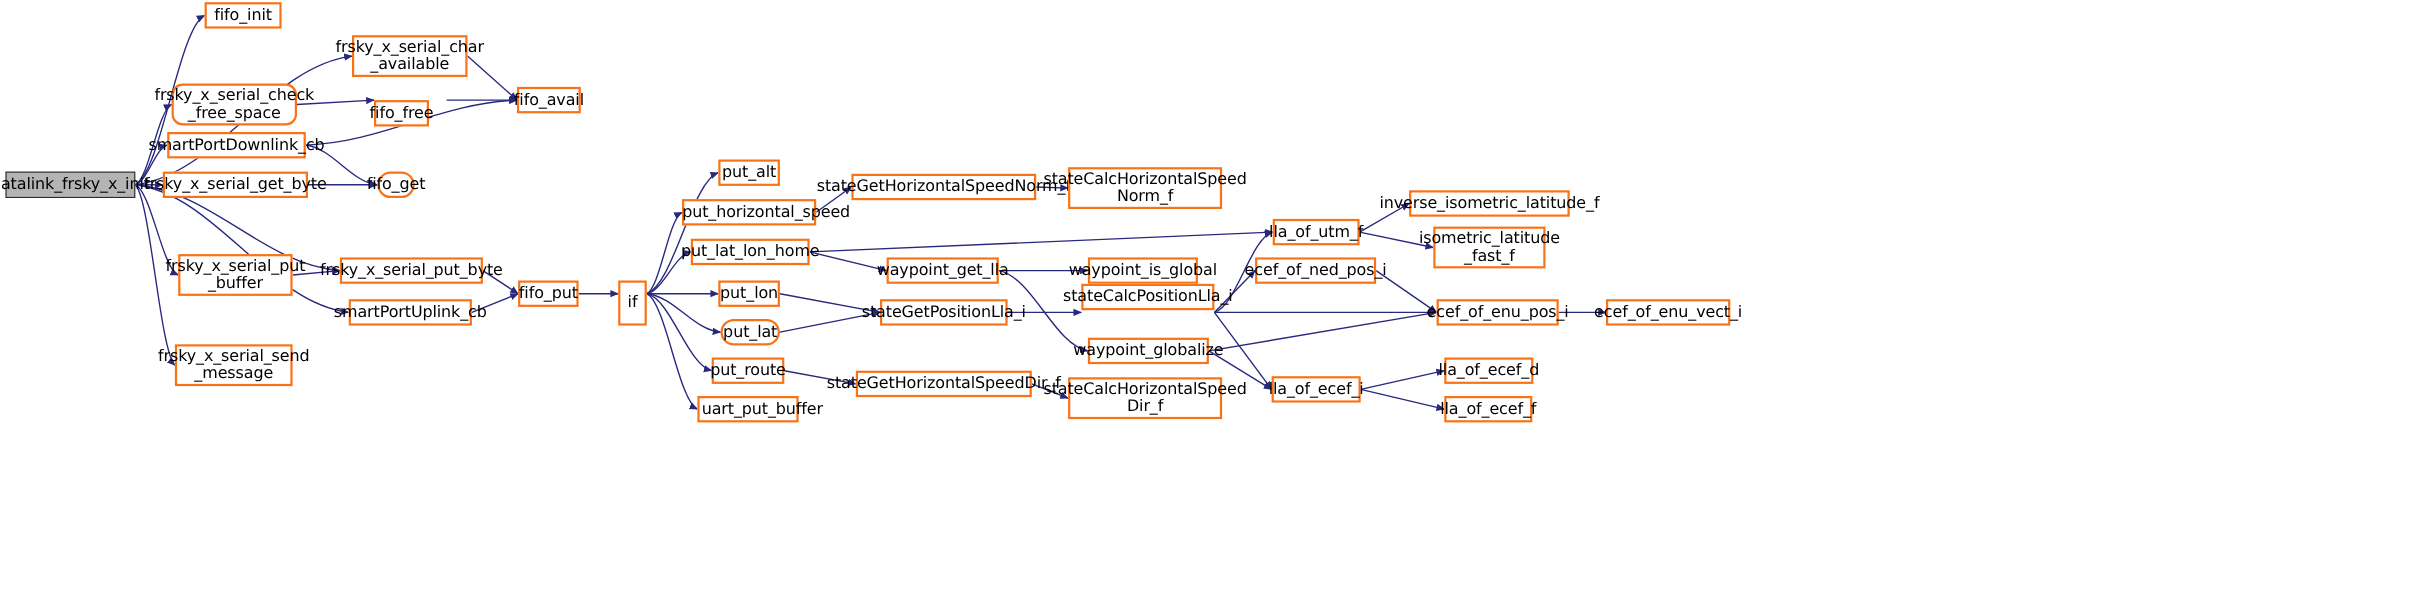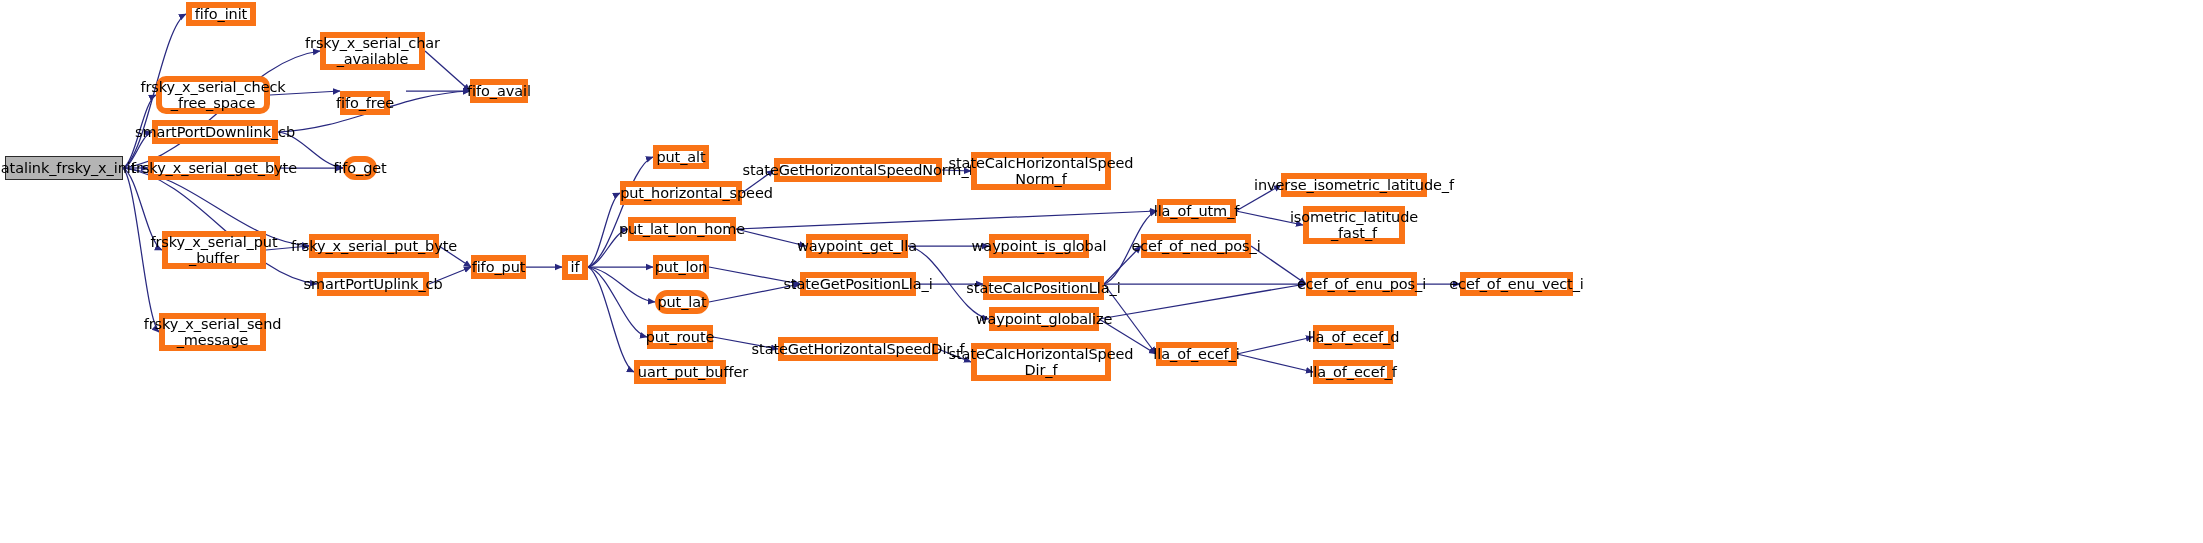--- a/index.html
+++ b/index.html
@@ -21,21 +21,21 @@
     left: 0;
     top: 0;
     width: 2203px;
     height: 543px;
     pointer-events: none;
   }
   .node {
     position: absolute;
     box-sizing: border-box;
     background: #ffffff;
-    border: 6px solid #f97316;
+    border: 2px solid #f97316;
     display: flex;
     align-items: center;
     justify-content: center;
     text-align: center;
     color: #000000;
     font-size: 14.5px;
     line-height: 1.12;
     white-space: pre-line;
     letter-spacing: -0.1px;
     z-index: 5;
@@ -116,35 +116,35 @@
     <div class="node" style="left: 152px; top: 120px; width: 126px; height: 24px;"><span>smartPortDownlink_cb</span></div>
     <div class="node" style="left: 148px; top: 156px; width: 132px; height: 24px;"><span>frsky_x_serial_get_byte</span></div>
     <div class="node" style="left: 343px; top: 156px; width: 34px; height: 24px; border-radius: 12px;"><span>fifo_get</span></div>
     <div class="node" style="left: 162px; top: 231px; width: 104px; height: 38px;"><span>frsky_x_serial_put
 _buffer</span></div>
     <div class="node" style="left: 309px; top: 234px; width: 130px; height: 24px;"><span>frsky_x_serial_put_byte</span></div>
     <div class="node" style="left: 317px; top: 272px; width: 112px; height: 24px;"><span>smartPortUplink_cb</span></div>
     <div class="node" style="left: 159px; top: 313px; width: 107px; height: 38px;"><span>frsky_x_serial_send
 _message</span></div>
     <div class="node" style="left: 471px; top: 255px; width: 55px; height: 24px;"><span>fifo_put</span></div>
-    <div class="node" style="left: 562px; top: 255px; width: 26px; height: 25px;"><span>if</span></div>
+    <div class="node" style="left: 562px; top: 255px; width: 26px; height: 41px;"><span>if</span></div>
     <div class="node" style="left: 653px; top: 145px; width: 56px; height: 24px;"><span>put_alt</span></div>
     <div class="node" style="left: 620px; top: 181px; width: 122px; height: 24px; padding-left: 31px;"><span>put_horizontal_speed</span></div>
     <div class="node" style="left: 628px; top: 217px; width: 108px; height: 24px;"><span>put_lat_lon_home</span></div>
     <div class="node" style="left: 653px; top: 255px; width: 56px; height: 24px;"><span>put_lon</span></div>
     <div class="node" style="left: 655px; top: 290px; width: 54px; height: 24px; border-radius: 12px;"><span>put_lat</span></div>
     <div class="node" style="left: 647px; top: 325px; width: 66px; height: 24px;"><span>put_route</span></div>
     <div class="node" style="left: 634px; top: 360px; width: 92px; height: 24px; padding-left: 26px;"><span>uart_put_buffer</span></div>
     <div class="node" style="left: 774px; top: 158px; width: 168px; height: 24px;"><span>stateGetHorizontalSpeedNorm_f</span></div>
     <div class="node" style="left: 971px; top: 152px; width: 140px; height: 38px;"><span>stateCalcHorizontalSpeed
 Norm_f</span></div>
     <div class="node" style="left: 806px; top: 234px; width: 102px; height: 24px;"><span>waypoint_get_lla</span></div>
     <div class="node" style="left: 989px; top: 234px; width: 100px; height: 24px;"><span>waypoint_is_global</span></div>
     <div class="node" style="left: 800px; top: 272px; width: 116px; height: 24px;"><span>stateGetPositionLla_i</span></div>
-    <div class="node" style="left: 983px; top: 276px; width: 121px; height: 24px; text-align: center;"><span>stateCalcPositionLla_i</span></div>
+    <div class="node" style="left: 983px; top: 258px; width: 121px; height: 24px; text-align: center;"><span>stateCalcPositionLla_i</span></div>
     <div class="node" style="left: 989px; top: 307px; width: 110px; height: 24px;"><span>waypoint_globalize</span></div>
     <div class="node" style="left: 778px; top: 337px; width: 160px; height: 24px;"><span>stateGetHorizontalSpeedDir_f</span></div>
     <div class="node" style="left: 971px; top: 343px; width: 140px; height: 38px;"><span>stateCalcHorizontalSpeed
 Dir_f</span></div>
     <div class="node" style="left: 1157px; top: 199px; width: 79px; height: 24px;"><span>lla_of_utm_f</span></div>
     <div class="node" style="left: 1141px; top: 234px; width: 110px; height: 24px;"><span>ecef_of_ned_pos_i</span></div>
     <div class="node" style="left: 1156px; top: 342px; width: 81px; height: 24px;"><span>lla_of_ecef_i</span></div>
     <div class="node" style="left: 1281px; top: 173px; width: 146px; height: 24px;"><span>inverse_isometric_latitude_f</span></div>
     <div class="node" style="left: 1303px; top: 206px; width: 102px; height: 38px;"><span>isometric_latitude
 _fast_f</span></div>

